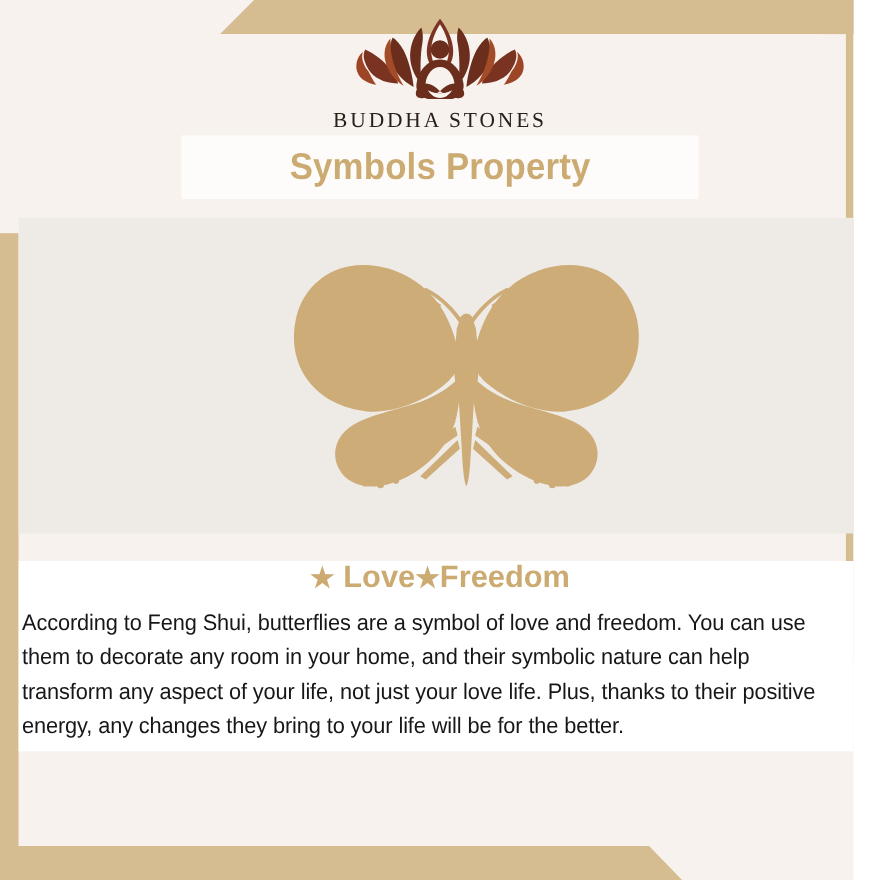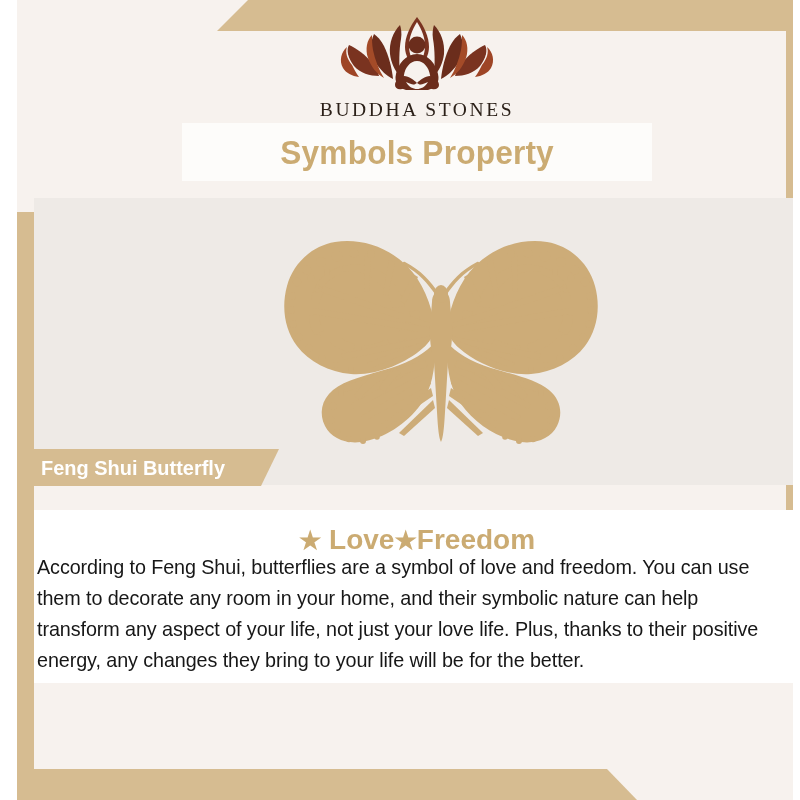--- a/index.html
+++ b/index.html
@@ -12,21 +12,20 @@
     overflow: hidden;
     font-family: "Liberation Sans", sans-serif;
     background: #ffffff;
   }
   #page {
     position: relative;
     width: 776px;
     height: 800px;
     background: #f7f2ee;
     overflow: hidden;
-    margin-left: 17px;
   }
 
   
   .band {
     position: absolute;
     background: #d6bc91;
   }
   
   #band-top {
     left: 200px;
@@ -165,21 +164,21 @@
     left: 17px;
     top: 510px;
     width: 783px;
     height: 173px;
     background: #ffffff;
   }
 
   #subhead {
     position: absolute;
     left: 0;
-    top: 524px;
+    top: 509px;
     width: 800px;
     text-align: center;
     font-size: 28px;
     font-weight: 700;
     color: #cbab72;
     font-family: "Liberation Sans Narrow", "Liberation Sans", sans-serif;
     white-space: nowrap;
   }
   #subhead .star {
     font-size: 25px;
@@ -365,23 +364,20 @@
 
         <path d="M186 56 C181 56 177 61 177 68 L175 92 C174 104 176 116 179 128 L182 178 C183 196 184 204 186 208 C188 204 189 196 190 178 L193 128 C196 116 198 104 197 92 L195 68 C195 61 191 56 186 56 Z"></path>
         <ellipse cx="186" cy="60" rx="7" ry="9"></ellipse>
 
         <path d="M183 58 C176 48 166 36 150 28 C148 27 147 29 149 31 C164 39 173 50 180 60 Z"></path>
         <path d="M189 58 C196 48 206 36 222 28 C224 27 225 29 223 31 C208 39 199 50 192 60 Z"></path>
       </g>
     </svg>
   </div>
 
-  <div id="banner">
-    <span id="banner-text">Feng Shui Butterfly</span>
-  </div>
 
   <div id="content-card"></div>
 
   <div id="subhead">
     <span class="star">★</span>
     <span>Love</span><span class="star">★</span><span>Freedom</span>
   </div>
 
   <div id="body-text">According to Feng Shui, butterflies are a symbol of love and freedom. You can use them to decorate any room in your home, and their symbolic nature can help transform any aspect of your life, not just your love life. Plus, thanks to their positive energy, any changes they bring to your life will be for the better.</div>
 

